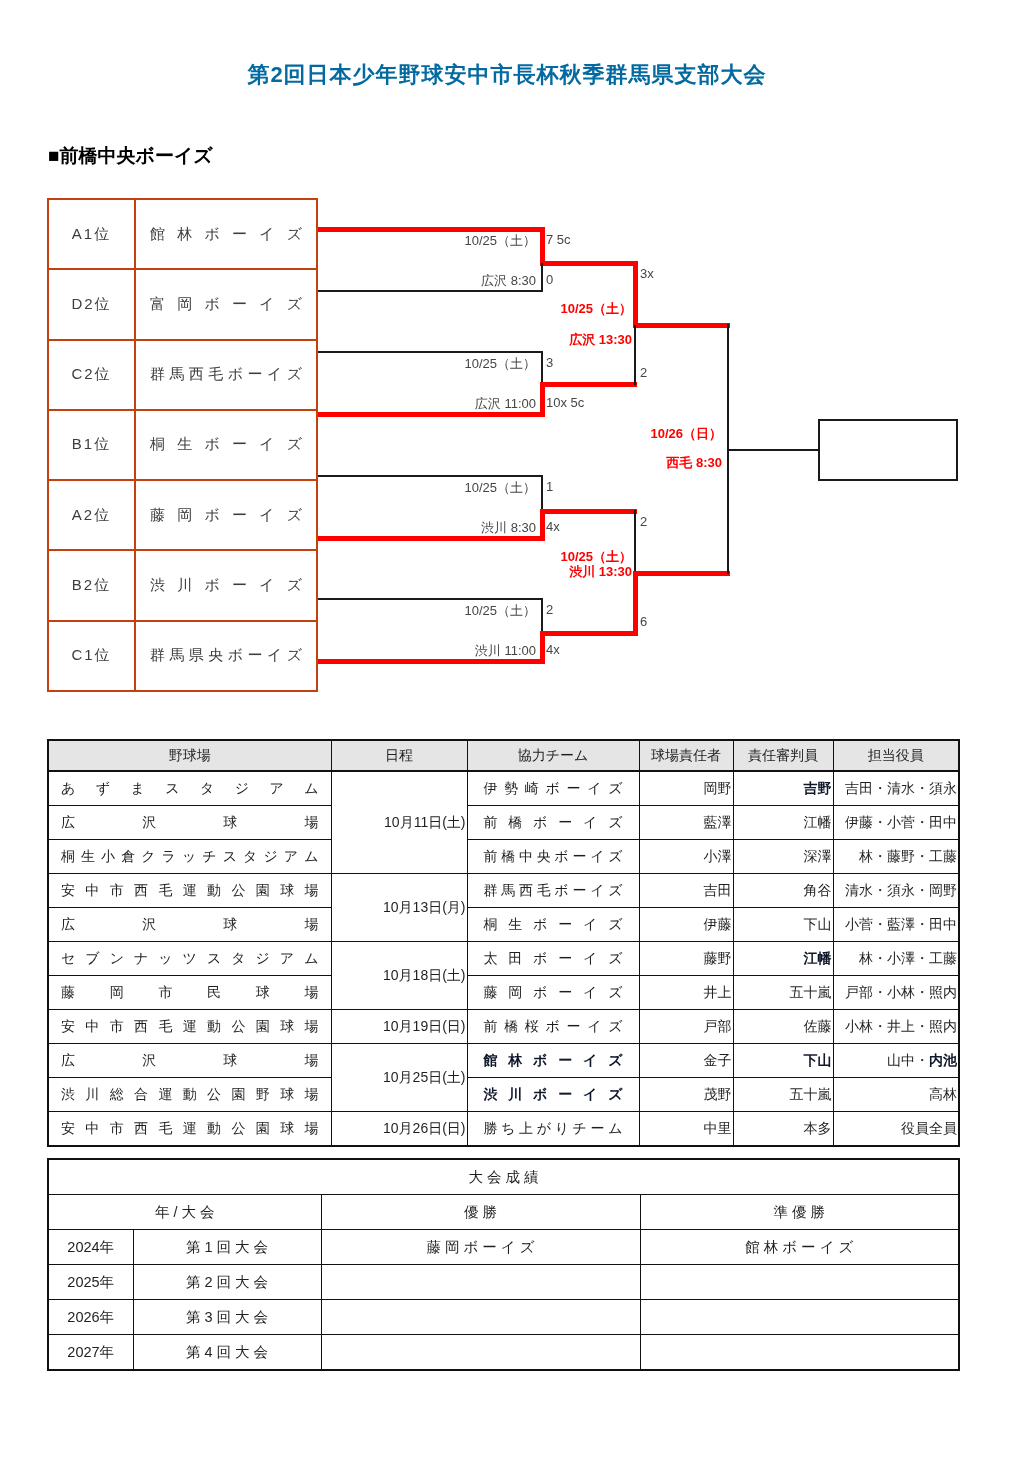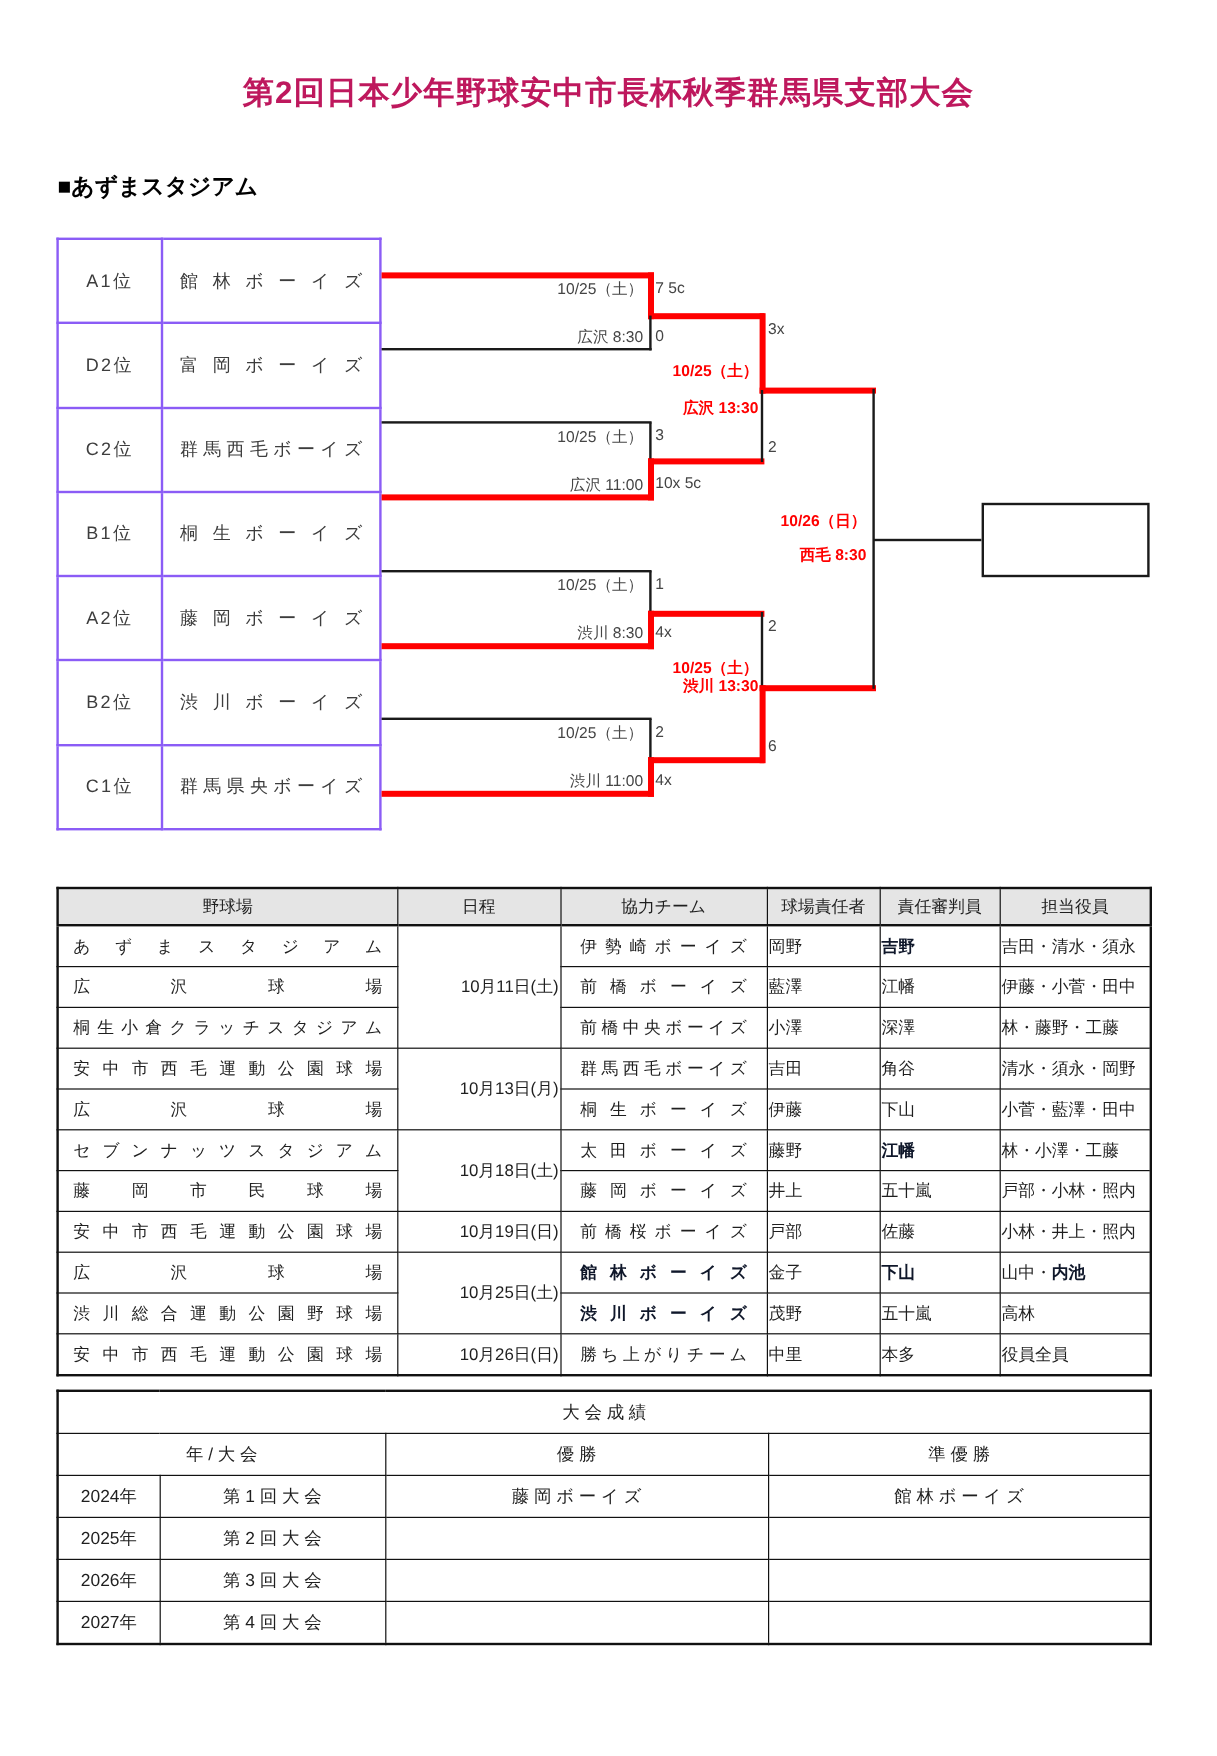--- a/index.html
+++ b/index.html
@@ -1,25 +1,25 @@
 <!DOCTYPE html>
 <html><head>
 <meta charset="utf-8">
 <style>
   html,body{margin:0;padding:0;background:#fff;}
   .page{position:relative;width:1014px;height:1463px;background:#fff;overflow:hidden;
         font-family:"Liberation Sans","DejaVu Sans",sans-serif;color:#1f1f1f;}
-  .doc-title{position:absolute;left:0;right:0;top:60px;text-align:center;font-size:26px;
-             font-weight:bold;letter-spacing:1px;color:#be185d;margin:0;}
+  .doc-title{position:absolute;left:0;right:0;top:60px;text-align:center;font-size:22px;
+             font-weight:bold;letter-spacing:1px;color:#0369a1;margin:0;}
   .sec-head{position:absolute;left:48px;top:143px;font-size:19px;font-weight:bold;color:#000;margin:0;}
 
   
   .seed-table{position:absolute;left:47px;top:198px;width:271px;height:494px;
               border-collapse:collapse;table-layout:fixed;}
-  .seed-table td{border:2px solid #8b5cf6;font-size:15px;color:#3d3d3d;}
+  .seed-table td{border:2px solid #c2410c;font-size:15px;color:#3d3d3d;}
   .seed-cell{width:83px;text-align:center;letter-spacing:2px;}
   .team-cell{padding:0 14px;}
   .jp-justify{text-align:justify;text-align-last:justify;text-justify:inter-character;}
 
   
   .ln{position:absolute;}
   .lnR{background:#ff0000;}
   .lnB{background:#1a1a1a;}
   .winner-box{position:absolute;left:818px;top:419px;width:136px;height:58px;border:2px solid #1a1a1a;background:#fff;}
 
@@ -30,36 +30,36 @@
 
   
   .venue-table{position:absolute;left:47px;top:739px;width:911px;border-collapse:collapse;
                table-layout:fixed;font-size:14px;color:#1f1f1f;border:2px solid #111;}
   .venue-table th{background:#e5e5e5;height:27px;border:1px solid #111;border-bottom:2px solid #111;
                   font-weight:normal;font-size:14px;}
   .venue-table td{border:1px solid #111;height:31px;}
   .c-venue{padding:0 12px;text-align:justify;text-align-last:justify;text-justify:inter-character;}
   .c-date{text-align:right;margin-top:36px;}
   .c-team{padding:0 16px;text-align:justify;text-align-last:justify;text-justify:inter-character;}
-  .c-ctr{text-align:left;}
+  .c-ctr{text-align:right;}
   .red{color:#0f172a;font-weight:bold;}
 
   
   .results-table{position:absolute;left:47px;top:1158px;width:911px;border-collapse:collapse;
                  table-layout:fixed;font-size:14.5px;color:#1f1f1f;border:2px solid #111;}
   .results-table td{border:1px solid #111;height:32px;text-align:center;}
   .rt-title{height:31px;}
 </style>
 </head>
 <body>
 
 <div class="page">
 
   <h1 class="doc-title">第2回日本少年野球安中市長杯秋季群馬県支部大会</h1>
-  <h2 class="sec-head">■あずまスタジアム</h2>
+  <h2 class="sec-head">■前橋中央ボーイズ</h2>
 
   <div>
     <table class="seed-table">
       <tbody id="seed-body">
           <tr>
             <td class="seed-cell">A1位</td>
             <td class="team-cell jp-justify">館林ボーイズ</td>
           </tr>
           <tr>
             <td class="seed-cell">D2位</td>

